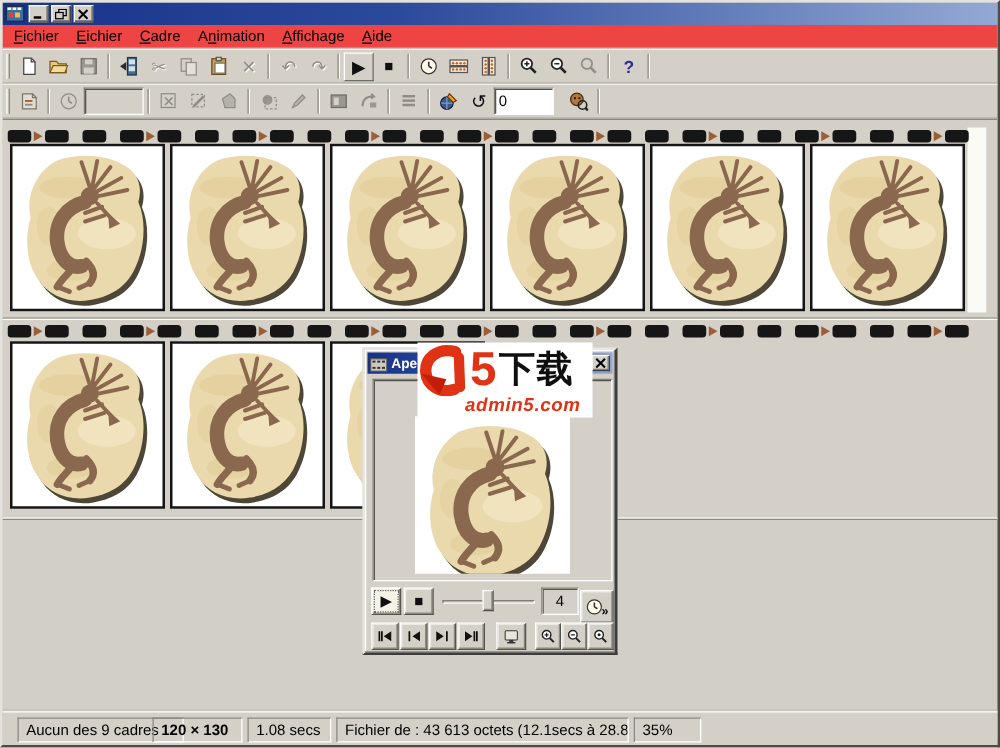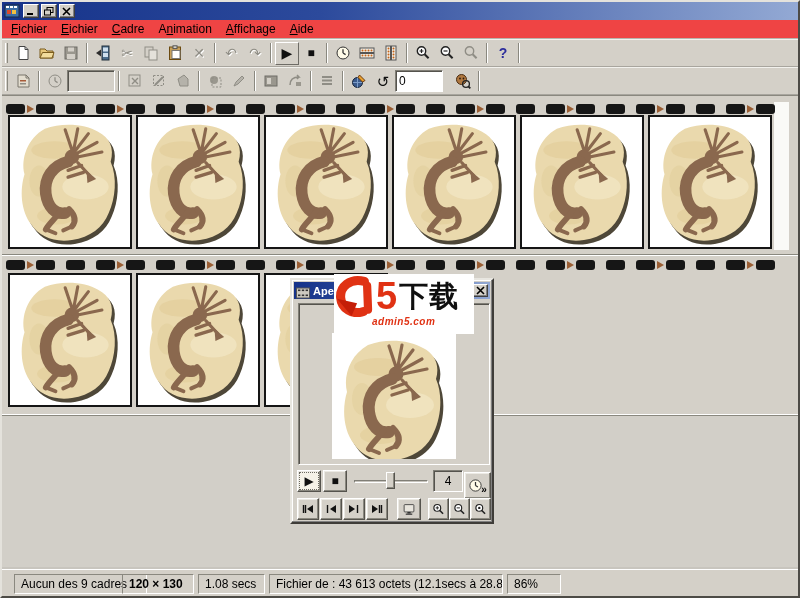--- a/index.html
+++ b/index.html
@@ -114,21 +114,21 @@
   .pv-zact { left:178px; top:218px; width:21px; }
   .pvbtn .mg { width:13px; height:13px; }
 
   
   .watermark { position:absolute; left:332px; top:272px; width:140px; height:60px; z-index:60;
     background:#fff; overflow:hidden; padding:1px 2px; }
   .wm-row { display:flex; align-items:center; height:42px; }
   .wm-swoosh { width:44px; height:42px; flex:none; }
   .wm5 { font-size:38px; font-weight:bold; color:#e03214; line-height:1; margin-left:-4px; }
   .wmcn { font-size:29px; font-weight:900; color:#0f0f0f; letter-spacing:1px; line-height:1; margin-left:2px; }
-  .wmsite { font-size:10px; font-weight:bold; font-style:italic; color:#e03214; margin:-1px 0 0 36px; letter-spacing:.5px; }
+  .wmsite { font-size:15px; font-weight:bold; font-style:italic; color:#e03214; margin:-1px 0 0 36px; letter-spacing:.5px; }
 
   
   .statusbar { position:absolute; left:0; right:0; bottom:0; height:27px; background:#d4d0c8;
     border-top:1px solid #fff; box-shadow:0 -2px 0 #c8c5be; }
   .spanel { position:absolute; top:4px; height:20px; border:1px solid;
     border-color:#8a887f #fff #fff #8a887f; font-size:12px; color:#000;
     display:flex; align-items:center; padding-left:6px; white-space:nowrap; overflow:hidden; }
   .sp1 { left:12px;  width:133px; }
   .sp2 { left:120px; width:72px;font-weight:bold; }
   .sp3 { left:196px; width:67px; }
@@ -706,16 +706,16 @@
       <span class="wmcn">下载</span>
     </div>
     <div class="wmsite">admin5.com</div>
   </div>
 
   <div class="statusbar">
     <div class="spanel sp1">Aucun des 9 cadres</div>
     <div class="spanel sp2">120 × 130</div>
     <div class="spanel sp3">1.08 secs</div>
     <div class="spanel sp4">Fichier de : 43 613 octets  (12.1secs à 28.8K)</div>
-    <div class="spanel sp5">86%</div>
+    <div class="spanel sp5">35%</div>
   </div>
 
 </div>
 
 </body></html>

